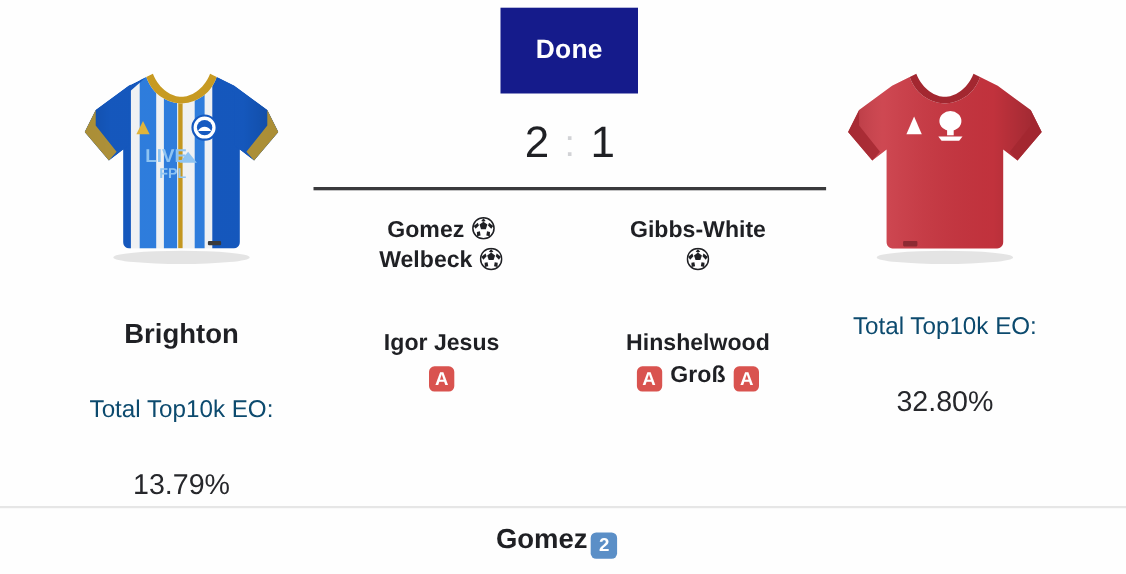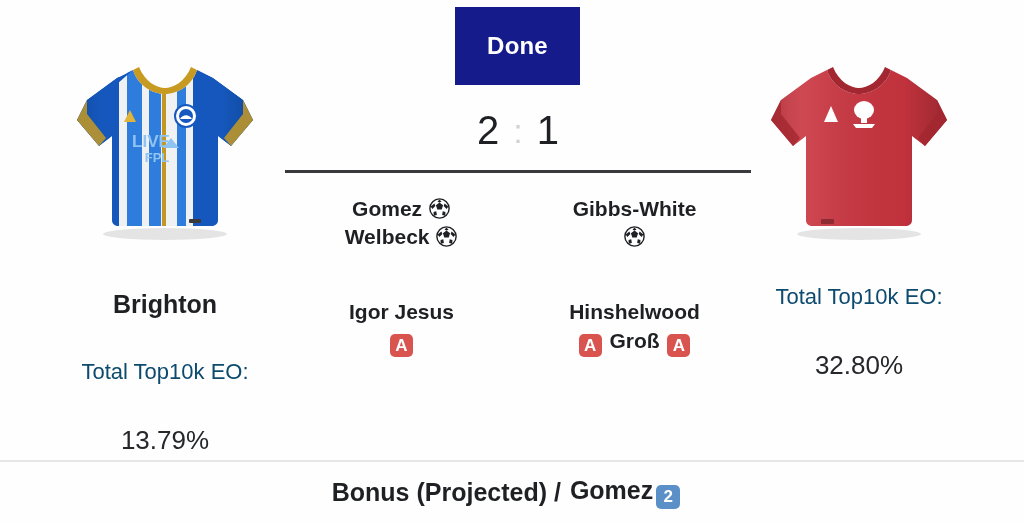--- a/index.html
+++ b/index.html
@@ -399,16 +399,15 @@
           <span class="assist-line"><span class="assist-badge">A</span><span> Groß </span><span class="assist-badge">A</span></span>
         </div>
     </div>
 
   </div>
 </div>
 
 <div class="bottom-divider"></div>
 <div class="bonus-bar">
   <div class="bonus-text" id="bonus-text">
-      <span class="bonus-seg">Bonus (Projected)  /</span>
       <span class="bonus-seg"><span>Gomez</span><span class="bonus-badge">2</span></span>
     </div>
 </div>
 
 </body></html>

